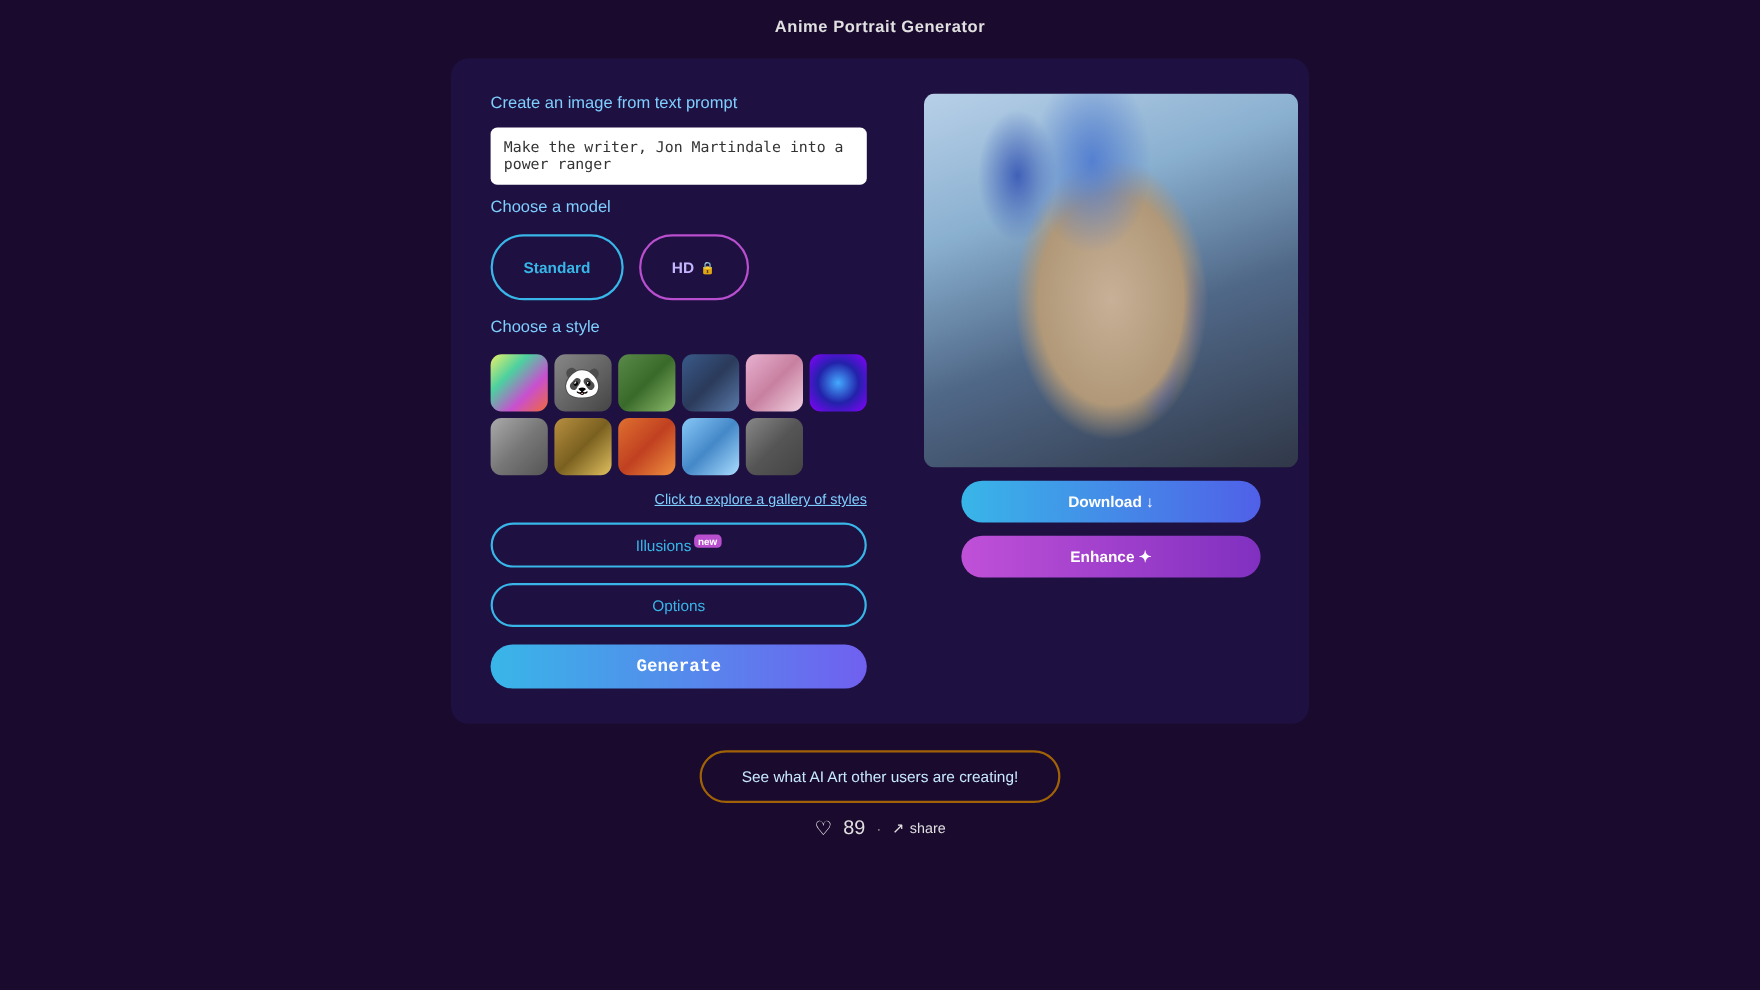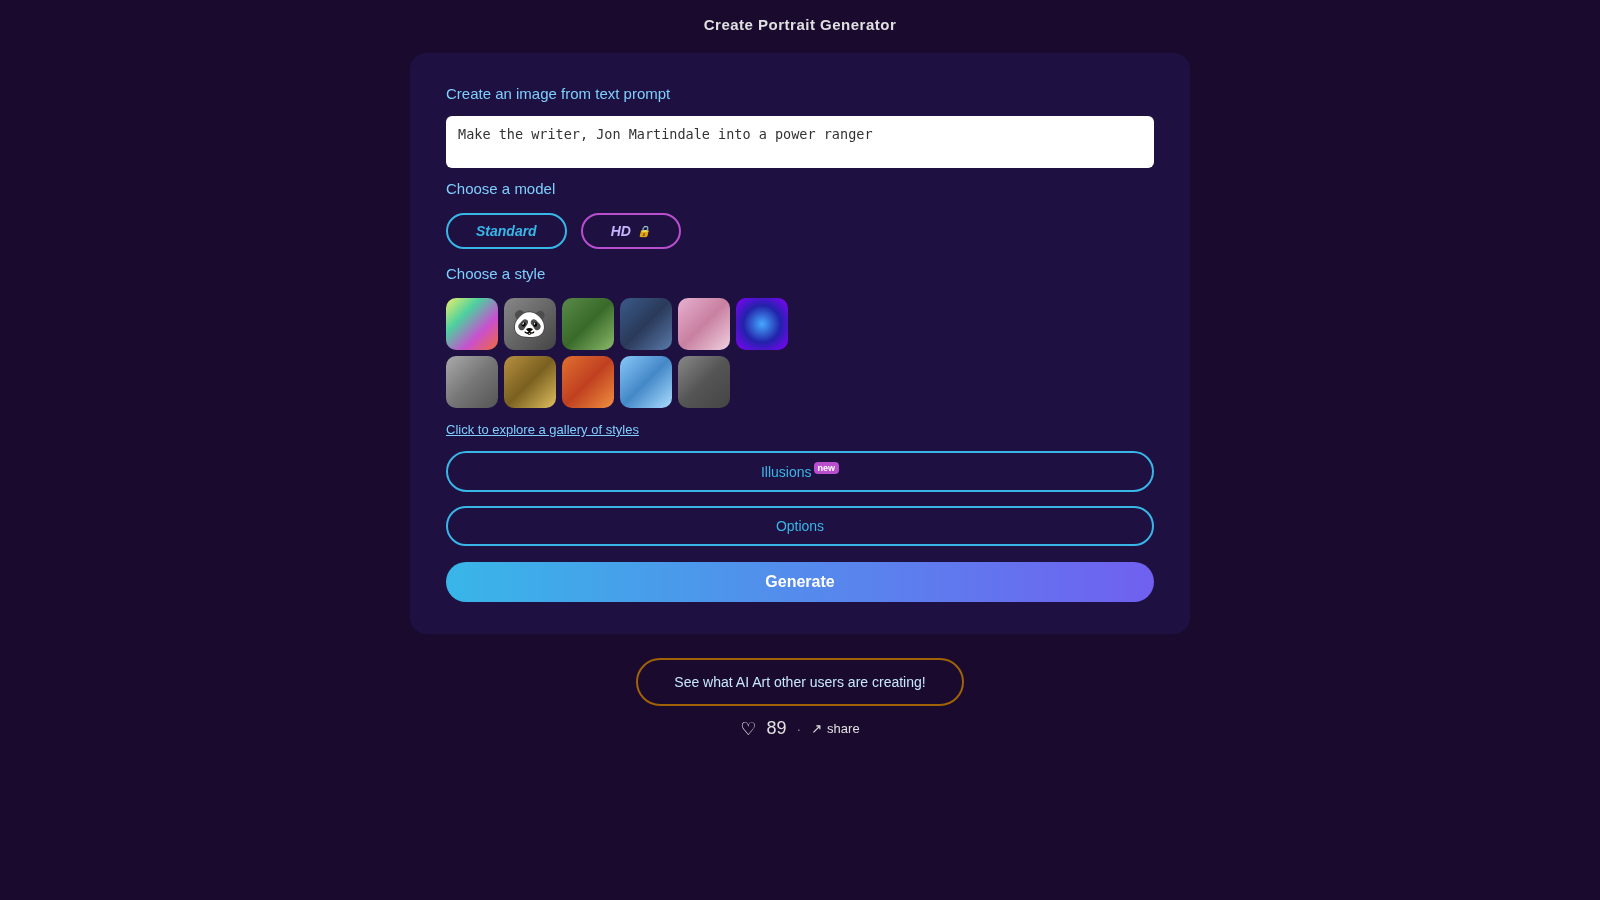--- a/index.html
+++ b/index.html
@@ -74,29 +74,28 @@
     }
 
     .model-row {
       display: flex;
       gap: 14px;
       margin-top: 2px;
     }
 
     .model-btn {
       border-radius: 30px;
-      padding: 8px 28px;
+      padding: 20px 28px;
       font-size: 14px;
       font-weight: 600;
       cursor: pointer;
       border: 2px solid #38b6e8;
       background: transparent;
       color: #38b6e8;
       transition: background 0.2s;
-      font-style: italic;
     }
 
     .model-btn.active {
       background: transparent;
       color: #38b6e8;
     }
 
     .model-btn-hd {
       border-color: #b94fcf;
       color: #c4b5fd;
@@ -147,21 +146,21 @@
     .style-8 { background: linear-gradient(135deg, #b89040, #7a6020, #e0c060); }
     .style-9 { background: linear-gradient(135deg, #e07030, #c04020, #f09040); }
     .style-10 { background: linear-gradient(135deg, #88c8f8, #4488c8, #aaddff); }
     .style-11 { background: linear-gradient(135deg, #888, #555, #444); }
 
     .explore-link {
       color: #7ecfff;
       font-size: 13px;
       text-decoration: underline;
       cursor: pointer;
-      text-align: left;
+      text-align: right;
       margin-top: 2px;
     }
 
     .action-btn {
       width: 100%;
       border-radius: 30px;
       padding: 10px 0;
       font-size: 14px;
       font-weight: 500;
       cursor: pointer;
@@ -176,20 +175,21 @@
       width: 100%;
       border-radius: 30px;
       padding: 11px 0;
       font-size: 16px;
       font-weight: 700;
       cursor: pointer;
       border: none;
       background: linear-gradient(90deg, #38b6e8, #7060f0);
       color: #fff;
       margin-top: 4px;
+      font-family: Liberation Mono, monospace;
     }
 
     .new-badge {
       font-size: 9px;
       background: #b94fcf;
       color: #fff;
       border-radius: 4px;
       padding: 1px 4px;
       vertical-align: super;
       font-weight: 700;
@@ -310,21 +310,21 @@
 
     .panda-face {
       font-size: 28px;
       line-height: 1;
     }
   </style>
 </head>
 <body>
 
 <header>
-  <span>Create Portrait Generator</span>
+  <span>Anime Portrait Generator</span>
 </header>
 
 <div class="page-wrapper">
   <div class="main-card">
 
     <div class="left-panel">
 
       <div class="section-label">Create an image from text prompt</div>
 
       <textarea class="prompt-textarea" style="">Make the writer, Jon Martindale into a power ranger</textarea>
@@ -362,20 +362,27 @@
       <button class="action-btn">
         <span>Illusions</span><span class="new-badge">new</span>
       </button>
 
       <button class="action-btn">Options</button>
 
       <button class="generate-btn">Generate</button>
 
     </div>
 
+    <div class="right-panel">
+      <div class="generated-image">
+        <div class="portrait-art"></div>
+      </div>
+      <button class="download-btn">Download ↓</button>
+      <button class="enhance-btn">Enhance ✦</button>
+    </div>
 
   </div>
 
   <button class="see-art-btn">See what AI Art other users are creating!</button>
 
   <div class="social-row">
     <button class="like-btn">♡</button>
     <span class="like-count">89</span>
     <span class="dot">·</span>
     <button class="share-btn">

